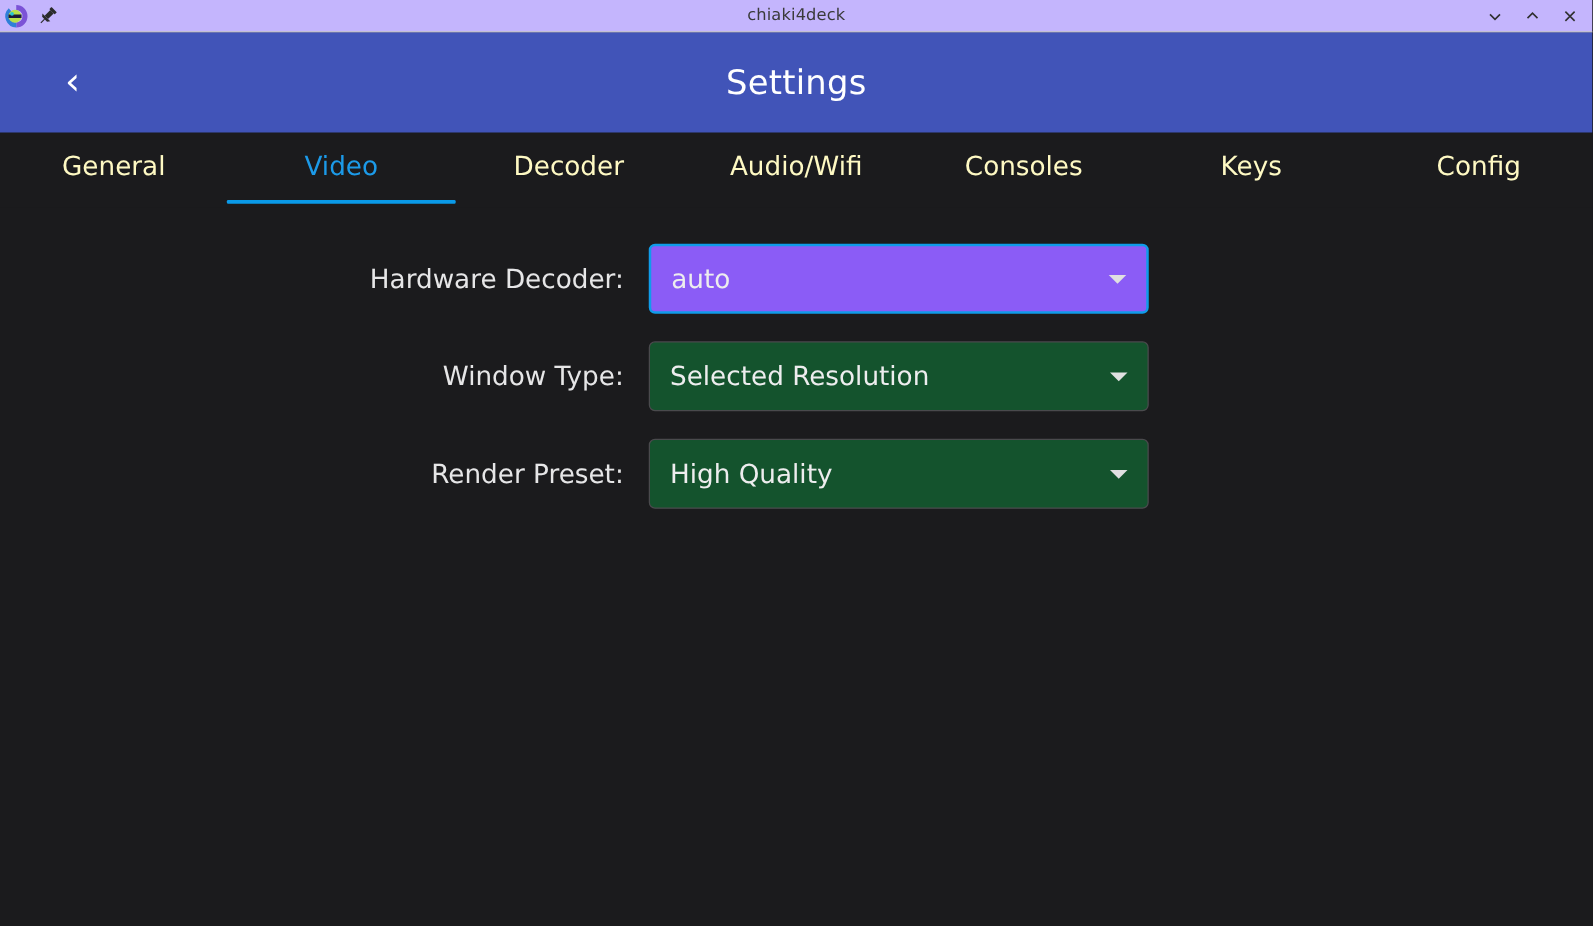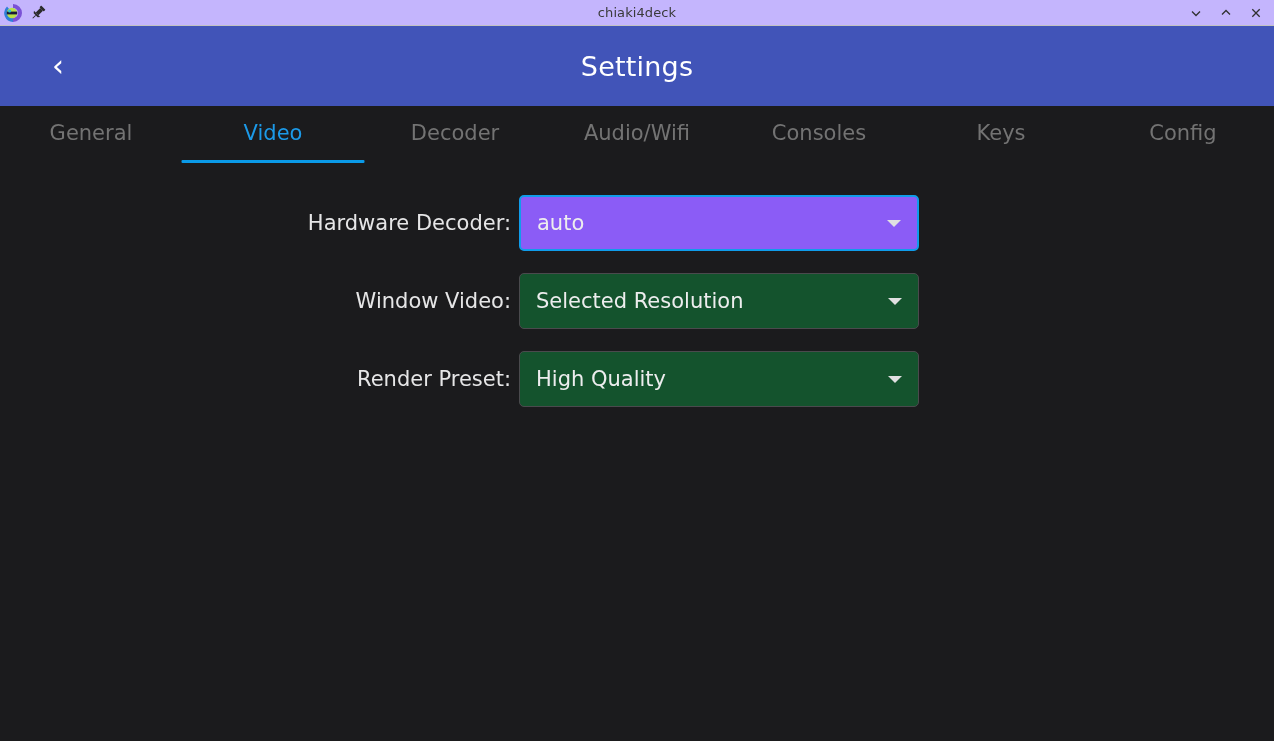--- a/index.html
+++ b/index.html
@@ -96,21 +96,21 @@
   .tab {
     flex: 1;
     position: relative;
     display: flex;
     align-items: center;
     justify-content: center;
     cursor: pointer;
   }
   .tab-label {
     font-size: 21px;
-    color: #737373;
+    color: #fef9c3;
     font-family: "DejaVu Sans", sans-serif;
     padding-bottom: 6px;
   }
   .tab.active .tab-label { color: #1c9ae8; }
   .tab.active::after {
     content: "";
     position: absolute;
     left: 50%;
     transform: translateX(-50%);
     bottom: 3px;
@@ -128,21 +128,21 @@
   }
   .form-row {
     display: flex;
     align-items: center;
     justify-content: flex-start;
     margin-bottom: 22px;
   }
   .form-label {
     width: 519px;
     text-align: right;
-    padding-right: 8px;
+    padding-right: 20px;
     font-size: 21px;
     color: #e6e6e7;
     font-family: "DejaVu Sans", sans-serif;
   }
   .combo {
     position: relative;
     width: 400px;
     height: 56px;
     background: #14532d;
     border: 1px solid #4a4a4d;
@@ -254,21 +254,21 @@
 
   <div class="form-row">
     <div class="form-label">Hardware Decoder:</div>
     <div class="combo focused">
       <span class="combo-value">auto</span>
       <span class="combo-arrow"></span>
     </div>
   </div>
 
   <div class="form-row">
-    <div class="form-label">Window Video:</div>
+    <div class="form-label">Window Type:</div>
     <div class="combo">
       <span class="combo-value">Selected Resolution</span>
       <span class="combo-arrow"></span>
     </div>
   </div>
 
   <div class="form-row">
     <div class="form-label">Render Preset:</div>
     <div class="combo">
       <span class="combo-value">High Quality</span>

